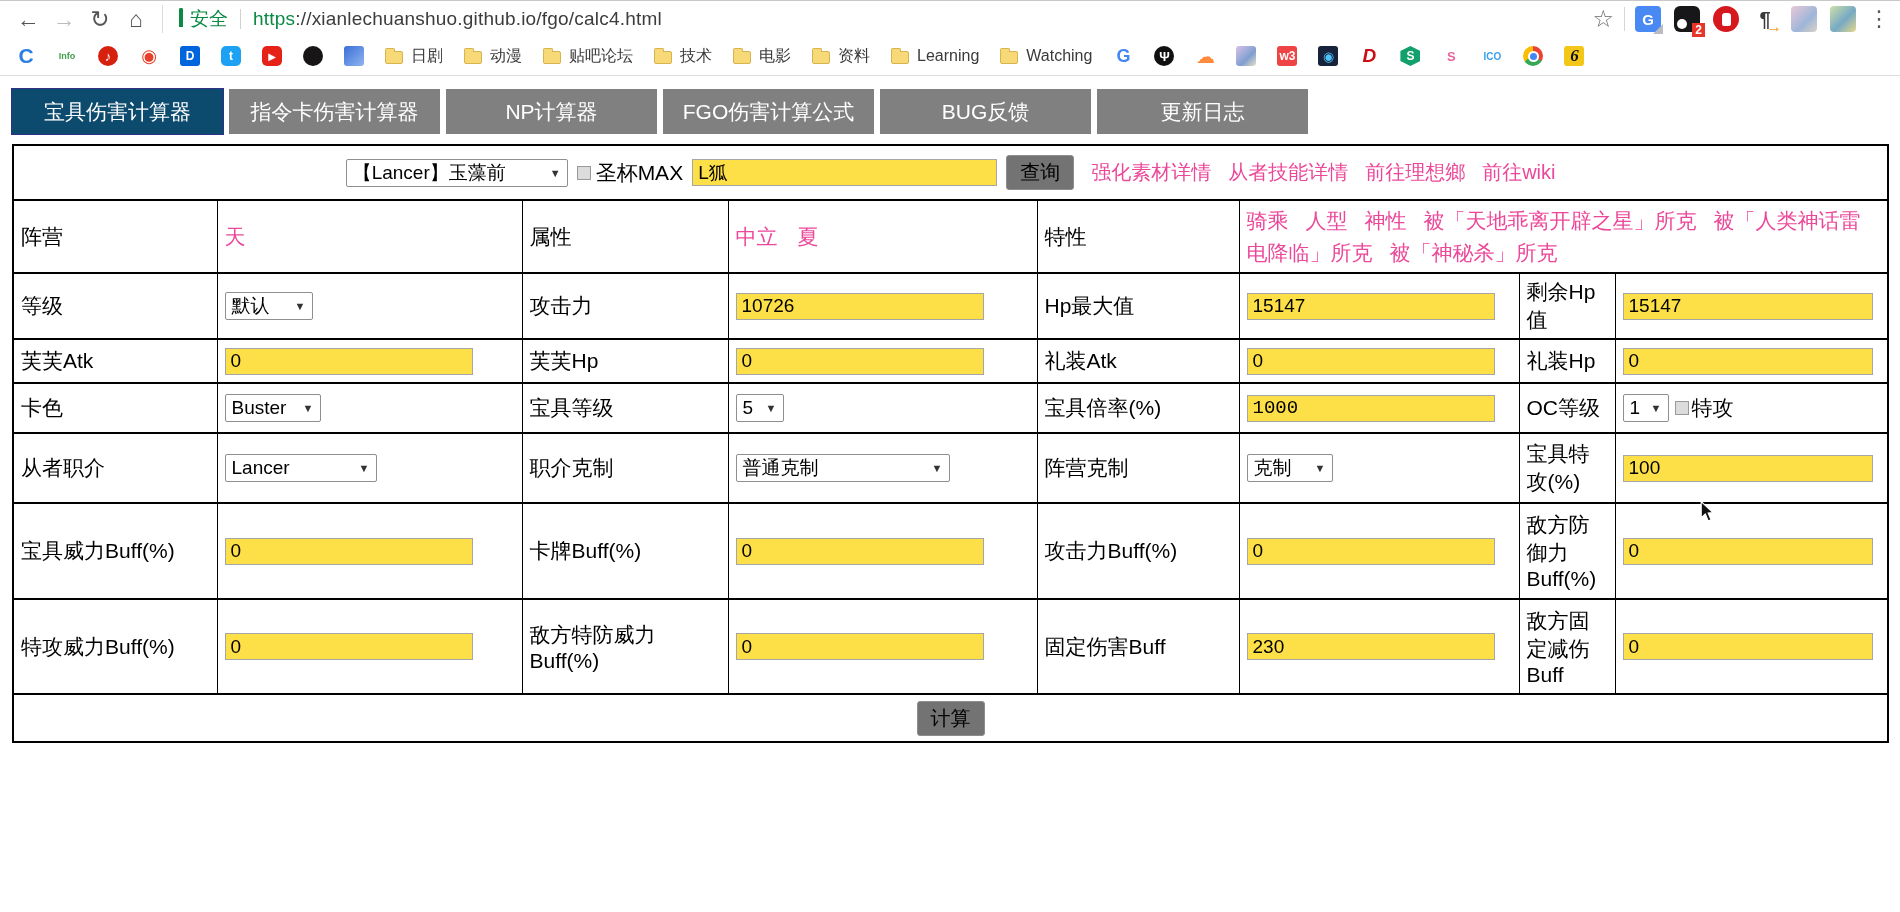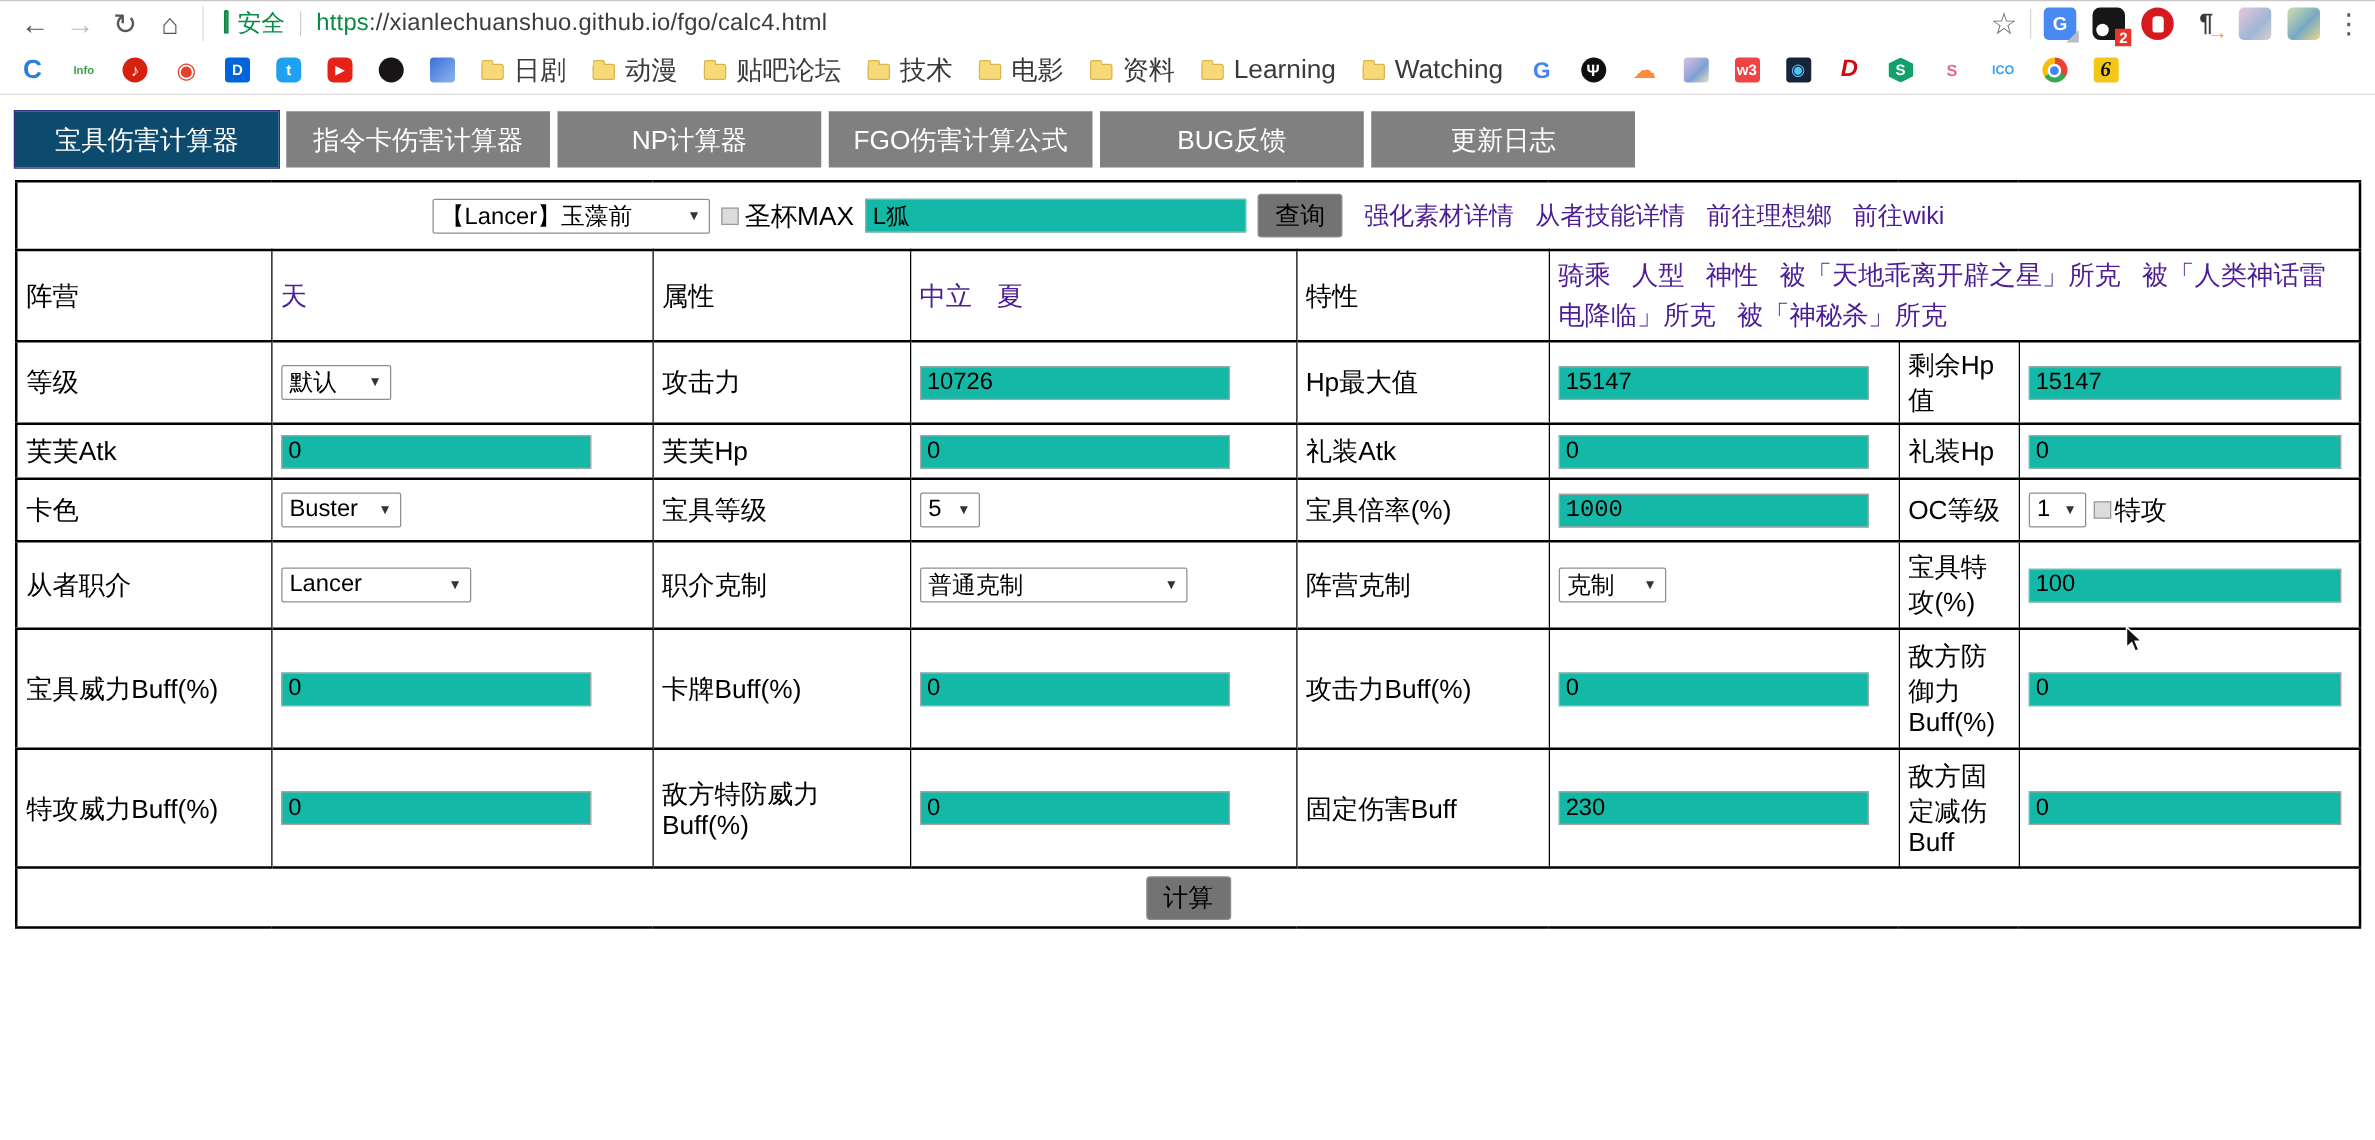--- a/index.html
+++ b/index.html
@@ -39,21 +39,21 @@
   .ext-script { color:#3a3a3a; font-size:20px; font-weight:bold; }
   .ext-script::after { content:"→"; position:absolute; right:-4px; bottom:-4px; color:#f59a23;
                        font-size:16px; font-weight:bold; }
   .ext-av1 { border-radius:4px; background:linear-gradient(135deg,#e8c8d8,#9fb6d9 60%,#d9d2c4); }
   .ext-av2 { border-radius:4px; background:linear-gradient(135deg,#cfe0a8,#76a9c4 55%,#e8d98a); }
   .menu3 { font-size:22px; color:#5a5a5a; margin-left:12px; letter-spacing:0; }
 
   .bookmarks { height:39px; display:flex; align-items:center; gap:21px; padding:0 16px;
                border-bottom:1px solid #dedede; background:#fff; }
   .bmitem { display:flex; align-items:center; gap:8px; }
-  .bmlabel { font-size:21px; color:#3a3a3a; white-space:nowrap; }
+  .bmlabel { font-size:16px; color:#3a3a3a; white-space:nowrap; }
   .folder { width:18px; height:13px; background:#f7d978; border:1px solid #d8b44e;
             border-radius:2px; position:relative; margin-top:3px; }
   .folder::before { content:""; position:absolute; top:-4px; left:-1px; width:8px; height:3px;
             background:#f7d978; border:1px solid #d8b44e; border-bottom:none; border-radius:2px 2px 0 0; }
   .bm { width:20px; height:20px; border-radius:3px; display:flex; align-items:center;
         justify-content:center; font-size:12px; font-weight:bold; color:#fff; flex:0 0 auto; }
   .bm-c      { color:#2b7de0; background:transparent; font-size:21px; }
   .bm-info   { color:#3f9d4e; background:transparent; font-size:9px; font-weight:bold; }
   .bm-music  { background:#d7210f; border-radius:50%; font-size:13px; }
   .bm-weibo  { background:transparent; color:#e6402a; font-size:18px; }
@@ -95,26 +95,26 @@
   tr.fr0 { height:66px; } tr.fr1 { height:44px; } tr.fr2 { height:50px; }
   tr.fr3 { height:70px; } tr.fr4 { height:96px; } tr.fr5 { height:95px; }
   tr.calc-row { height:48px; }
 
   .topbar { display:flex; align-items:center; justify-content:center; gap:9px; }
   .sel { display:inline-flex; align-items:center; justify-content:space-between;
          border:1px solid #8f8f8f; border-radius:2px; background:#fff; height:28px;
          padding:0 6px; font-size:19px; white-space:nowrap; }
   .sel .arr { font-size:11px; color:#333; margin-left:8px; }
   input.txt { border:1px solid #a6a6a6; height:27px; font-size:19px; padding:0 5px;
-              font-family:inherit; background:#14b8a6; color:#000; }
+              font-family:inherit; background:#fde047; color:#000; }
   .checkbox { width:14px; height:14px; background:#dcdcdc; border:1px solid #999;
               display:inline-block; flex:0 0 auto; }
   .btn { border:1px solid #8d8d8d; background:#737373; border-radius:3px; font-size:20px;
          padding:3px 13px; font-family:inherit; color:#000; }
-  a.blu { color:#4c1d95; text-decoration:none; cursor:pointer; }
+  a.blu { color:#ec4899; text-decoration:none; cursor:pointer; }
   .toplinks { display:flex; gap:17px; margin-left:8px; font-size:20px; white-space:nowrap; }
   .vlinks a { margin-right:20px; }
   .traitwrap { line-height:1.5; padding:2px 0; }
   .traitwrap a { margin-right:17px; }
   .lbl { background:#fff; }
   .c7 { padding:2px 7px; }
   .calc-cell { text-align:center; }
 
   .cursor { position:absolute; left:1697px; top:277px; z-index:50; }
 </style>

